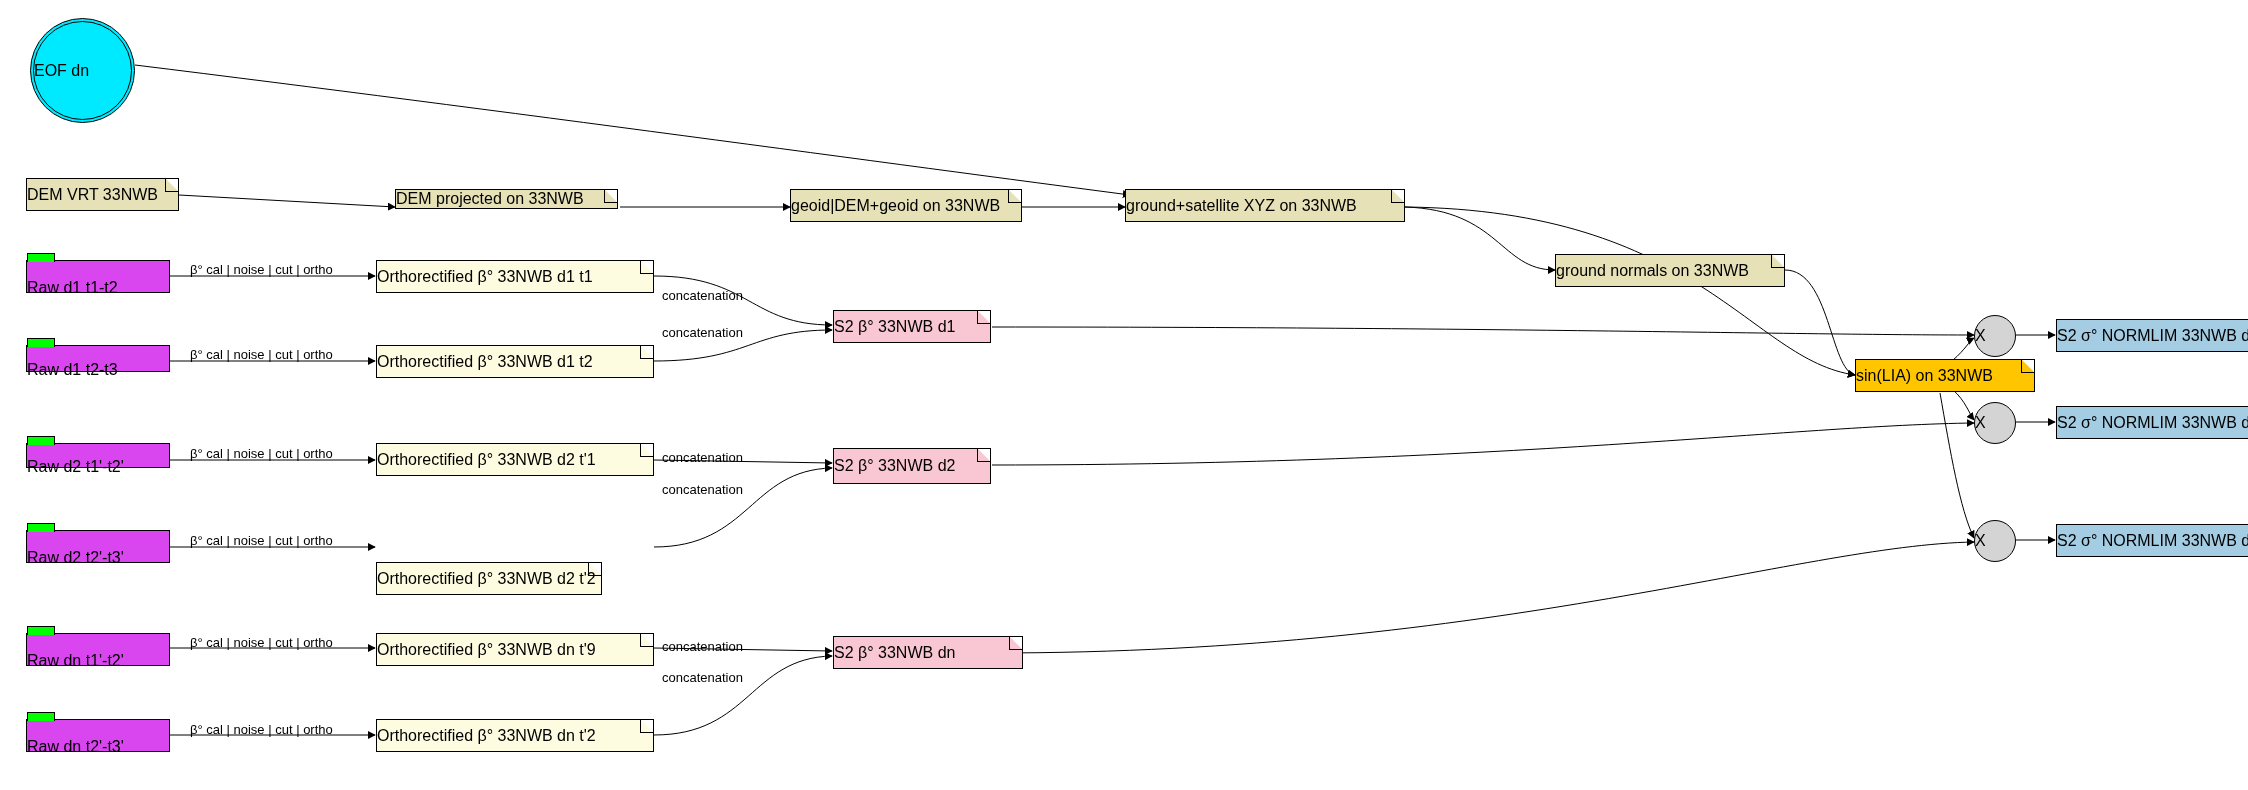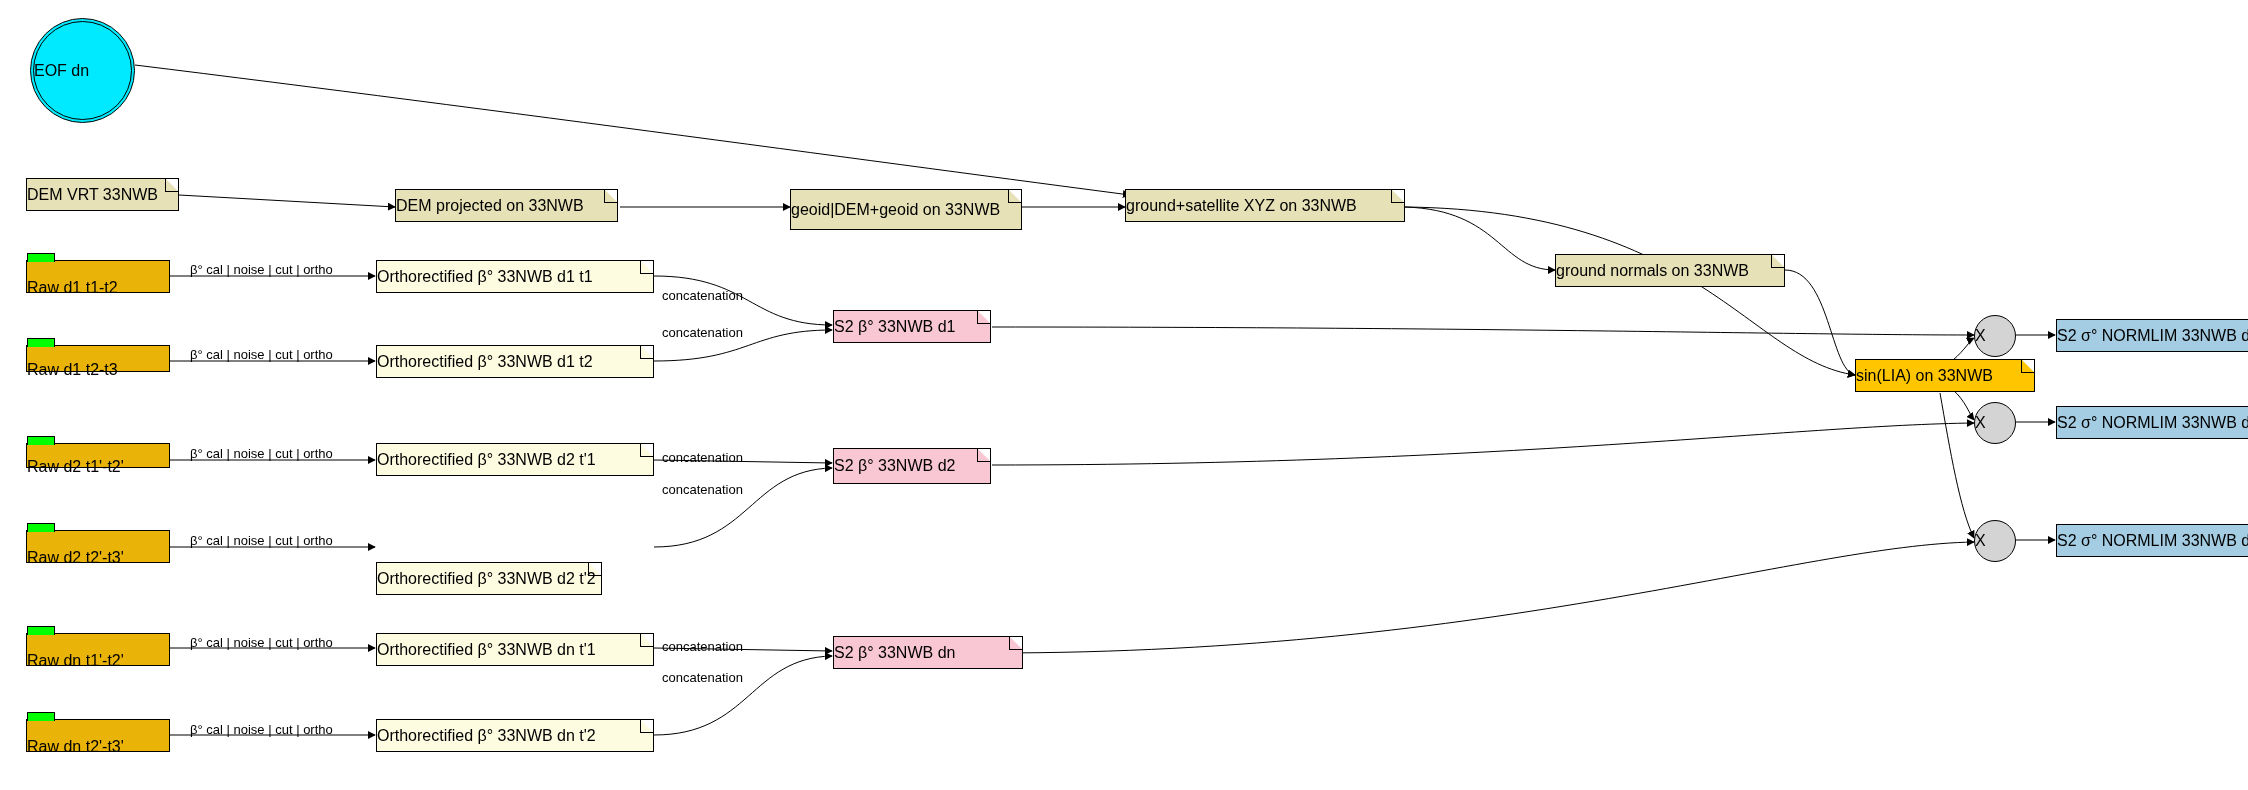--- a/index.html
+++ b/index.html
@@ -20,21 +20,21 @@
   color: #000;
   box-sizing: border-box;
   white-space: nowrap;
 }
 .circle-node {
   border: 4px double #000;
   border-radius: 50%;
   background: #00eaff;
 }
 .raw-node {
-  background: #eab308;
+  background: #d946ef;
   border: 1px solid #000;
   padding-top: 23px;
 }
 .raw-node::before {
   content: '';
   position: absolute;
   top: -8px;
   left: 0;
   width: 26px;
   height: 8px;
@@ -172,25 +172,25 @@
 </svg>
 
 <div class="node circle-node" style="left:30px; top:18px; width:105px; height:105px;">
   <span>EOF dn</span>
 </div>
 
 <div class="node tan-node earmark earmark-line" style="left:26px; top:178px; width:153px; height:33px;">
   <span>DEM VRT 33NWB</span>
 </div>
 
-<div class="node tan-node earmark earmark-line" style="left:395px; top:189px; width:223px; height:33px;">
+<div class="node tan-node earmark earmark-line" style="left:395px; top:189px; width:223px; height:20px;">
   <span>DEM projected on 33NWB</span>
 </div>
 
-<div class="node tan-node earmark earmark-line" style="left:790px; top:189px; width:232px; height:41px;">
+<div class="node tan-node earmark earmark-line" style="left:790px; top:189px; width:232px; height:33px;">
   <span>geoid|DEM+geoid on 33NWB</span>
 </div>
 
 <div class="node tan-node earmark earmark-line" style="left:1125px; top:189px; width:280px; height:33px;">
   <span>ground+satellite XYZ on 33NWB</span>
 </div>
 
 <div class="node tan-node earmark earmark-line" style="left:1555px; top:254px; width:230px; height:33px;">
   <span>ground normals on 33NWB</span>
 </div>
@@ -224,21 +224,21 @@
 <div class="node cream-node earmark earmark-line" style="left:376px; top:345px; width:278px; height:33px;">
   <span>Orthorectified β° 33NWB d1 t2</span>
 </div>
 <div class="node cream-node earmark earmark-line" style="left:376px; top:443px; width:278px; height:33px;">
   <span>Orthorectified β° 33NWB d2 t'1</span>
 </div>
 <div class="node cream-node earmark earmark-line" data="" {="" font-interactable="false" style="left:376px; top:562px; width:226px; height:33px;">
   <span>Orthorectified β° 33NWB d2 t'2</span>
 </div>
 <div class="node cream-node earmark earmark-line" style="left:376px; top:633px; width:278px; height:33px;">
-  <span>Orthorectified β° 33NWB dn t'1</span>
+  <span>Orthorectified β° 33NWB dn t'9</span>
 </div>
 <div class="node cream-node earmark earmark-line" style="left:376px; top:719px; width:278px; height:33px;">
   <span>Orthorectified β° 33NWB dn t'2</span>
 </div>
 
 <div class="node pink-node earmark earmark-line" style="left:833px; top:310px; width:158px; height:33px;">
   <span>S2 β° 33NWB d1</span>
 </div>
 <div class="node pink-node earmark earmark-line" style="left:833px; top:448px; width:158px; height:36px;">
   <span>S2 β° 33NWB d2</span>

